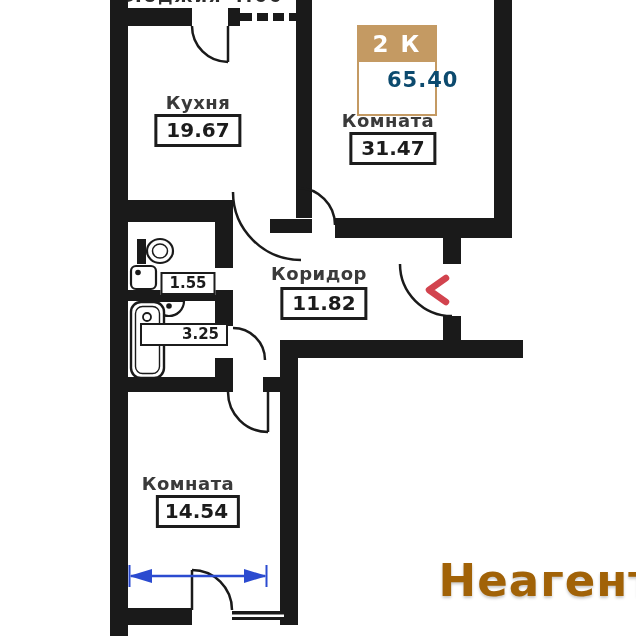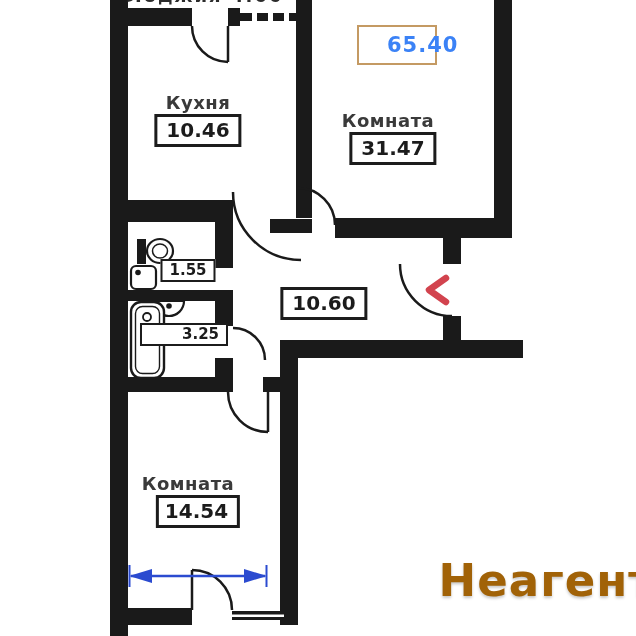--- a/index.html
+++ b/index.html
@@ -20,21 +20,21 @@
   .abox.small{font-size:15px;border-width:2.5px;padding:1px 7px;}
   .badge{
     position:absolute;left:357px;top:25px;width:80px;box-sizing:border-box;
     border:2px solid #c49a63;text-align:center;background:#fff;
   }
   .badge-top{
     background:#c49a63;color:#ffffff;font-size:23px;font-weight:700;
     letter-spacing:2px;height:35px;line-height:35px;
   }
   .badge-bottom{
-    color:#3b82f6;font-size:21px;font-weight:700;height:36px;line-height:36px;letter-spacing:1px;padding-left:28px;
+    color:#0c4a6e;font-size:21px;font-weight:700;height:52px;line-height:36px;letter-spacing:1px;padding-left:28px;
   }
   .dim-text{
     position:absolute;left:197px;top:543px;transform:translateX(-50%);
     color:#2b4bd0;font-size:27px;font-weight:600;letter-spacing:2px;white-space:nowrap;
   }
   .cut-top{
     position:absolute;left:205px;top:0;transform:translateX(-50%);
     height:7px;overflow:hidden;
   }
   .cut-top span{
@@ -137,32 +137,34 @@
       <line x1="129.5" y1="565" x2="129.5" y2="587" stroke-width="2"></line>
       <line x1="266.5" y1="565" x2="266.5" y2="587" stroke-width="2"></line>
     </g>
   </svg>
 
   <div class="cut-top">
     <span>Лоджия 4.66</span>
   </div>
 
   <div class="badge">
+    <div class="badge-top">2 К</div>
     <div class="badge-bottom">65.40</div>
   </div>
 
   <div class="lbl" style="left:198px;top:92px;">Кухня</div>
-  <div class="abox" style="left:198px;top:114px;">10.46</div>
+  <div class="abox" style="left:198px;top:114px;">19.67</div>
 
   <div class="lbl" style="left:388px;top:110px;">Комната</div>
   <div class="abox" style="left:393px;top:132px;">31.47</div>
 
-  <div class="abox" style="left:324px;top:287px;">10.60</div>
+  <div class="lbl" style="left:319px;top:263px;">Коридор</div>
+  <div class="abox" style="left:324px;top:287px;">11.82</div>
 
-  <div class="abox small" style="left:188px;top:259px;text-align:right;">1.55</div>
+  <div class="abox small" style="left:188px;top:272px;text-align:right;">1.55</div>
   <div class="abox small" style="left:184px;top:323px;padding-left:40px;">3.25</div>
 
   <div class="lbl" style="left:188px;top:473px;">Комната</div>
   <div class="abox" style="left:198px;top:495px;padding-left:6px;">14.54</div>
 
 
   <div class="wm-title">Неагент</div>
 
 </div>
 

